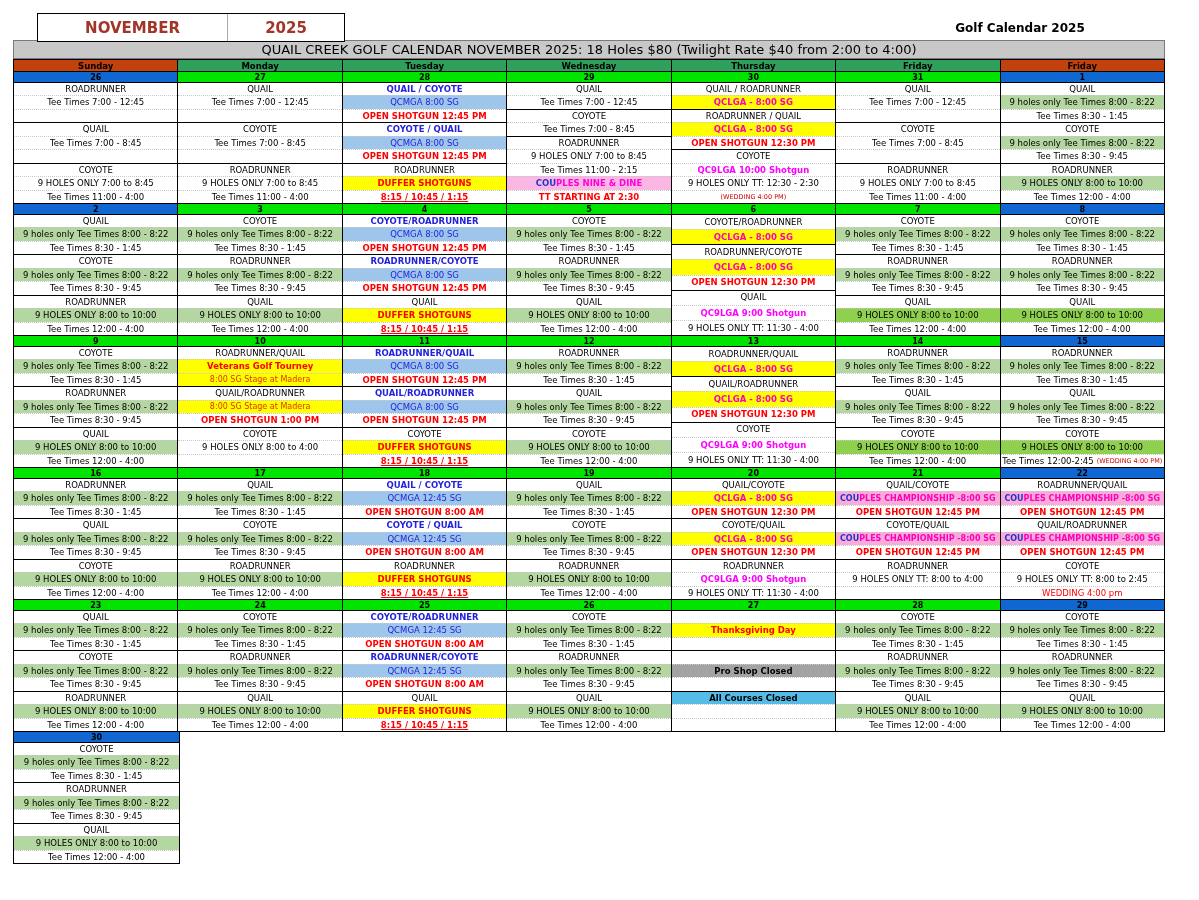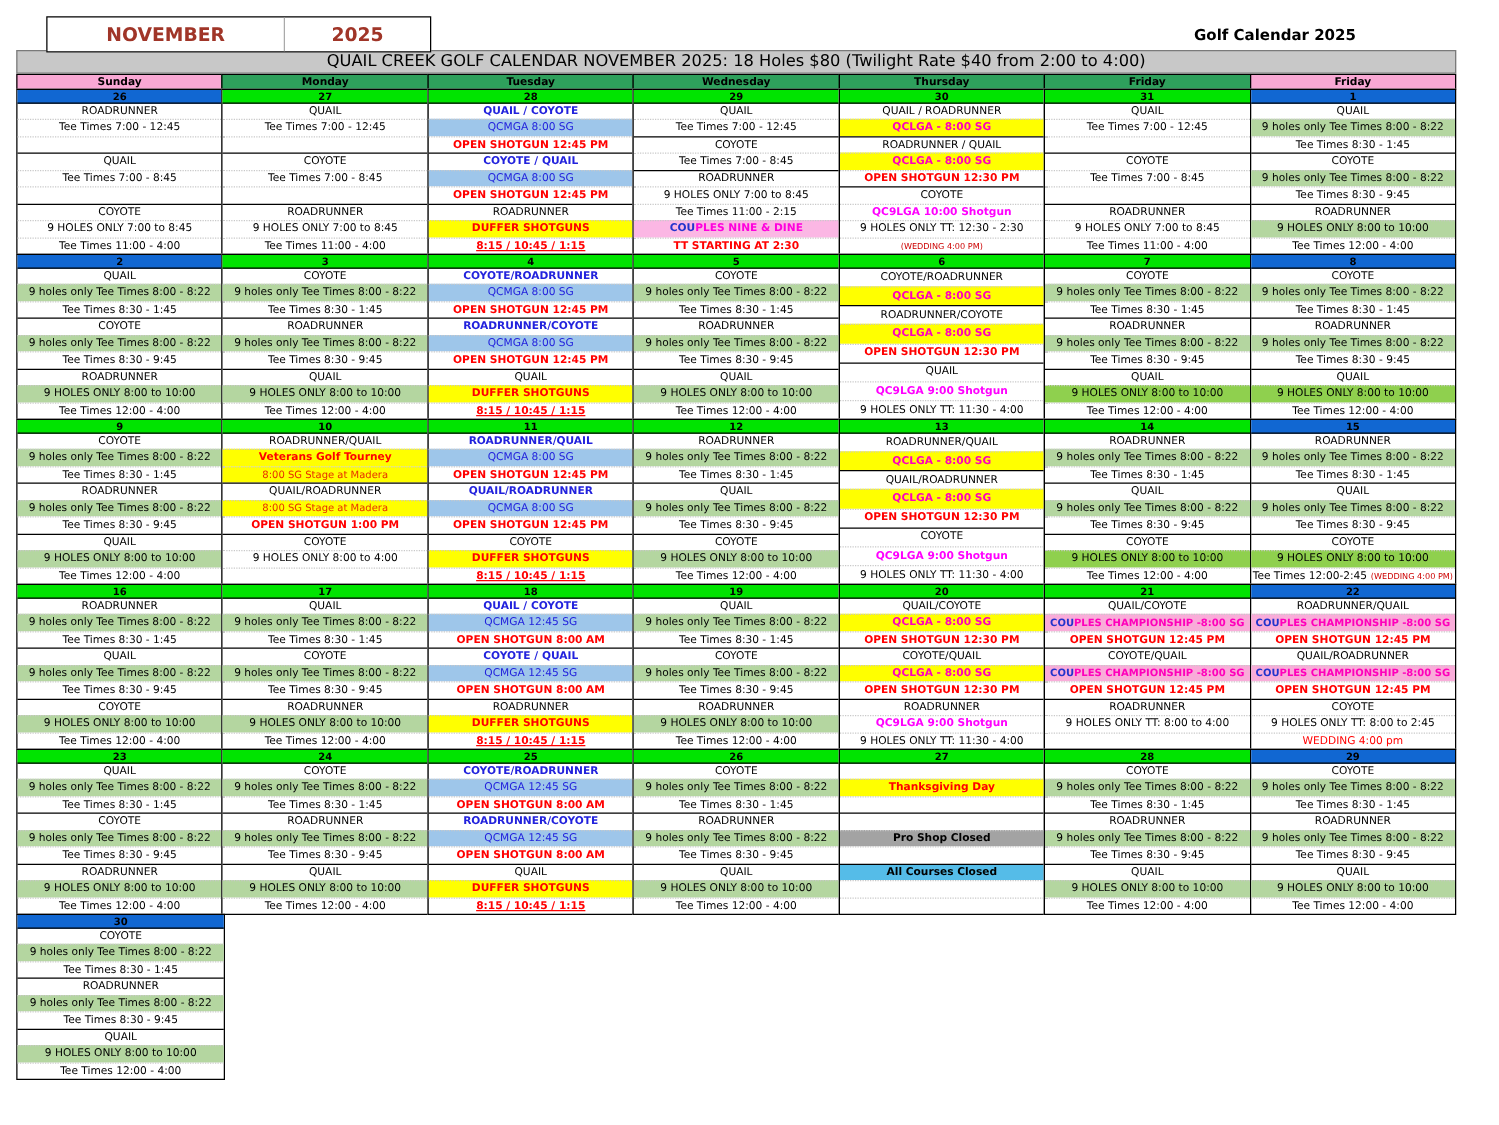--- a/index.html
+++ b/index.html
@@ -31,22 +31,22 @@
   
   .grid{position:absolute;left:13px;top:59px;width:1152px;}
   .hdr-row,.week-row{display:flex;}
   .hdr-cell{
     flex:1 1 0;height:13px;line-height:13px;text-align:center;
     font-size:8.5px;font-weight:bold;color:#000;
     border:1px solid #000;box-sizing:border-box;margin-left:-1px;
   }
   .hdr-row .hdr-cell:first-child{margin-left:0;}
   .hdr-weekday{background:#2ea05c;}
-  .hdr-weekend{background:#f9a8d4;}
-  .week-row{margin-top:-1px;justify-content:flex-end;}
+  .hdr-weekend{background:#c2410c;}
+  .week-row{margin-top:-1px;}
   .day-cell{
     flex:1 1 0;border:1px solid #000;box-sizing:border-box;margin-left:-1px;
     background:#fff;min-width:0;
   }
   .week-row .day-cell:first-child{margin-left:0;}
   .day-cell.empty{border:none;background:transparent;}
   .date-strip{
     height:11px;line-height:11px;text-align:center;font-size:8px;font-weight:bold;
     border-bottom:1px solid #000;box-sizing:border-box;color:#000;
   }

